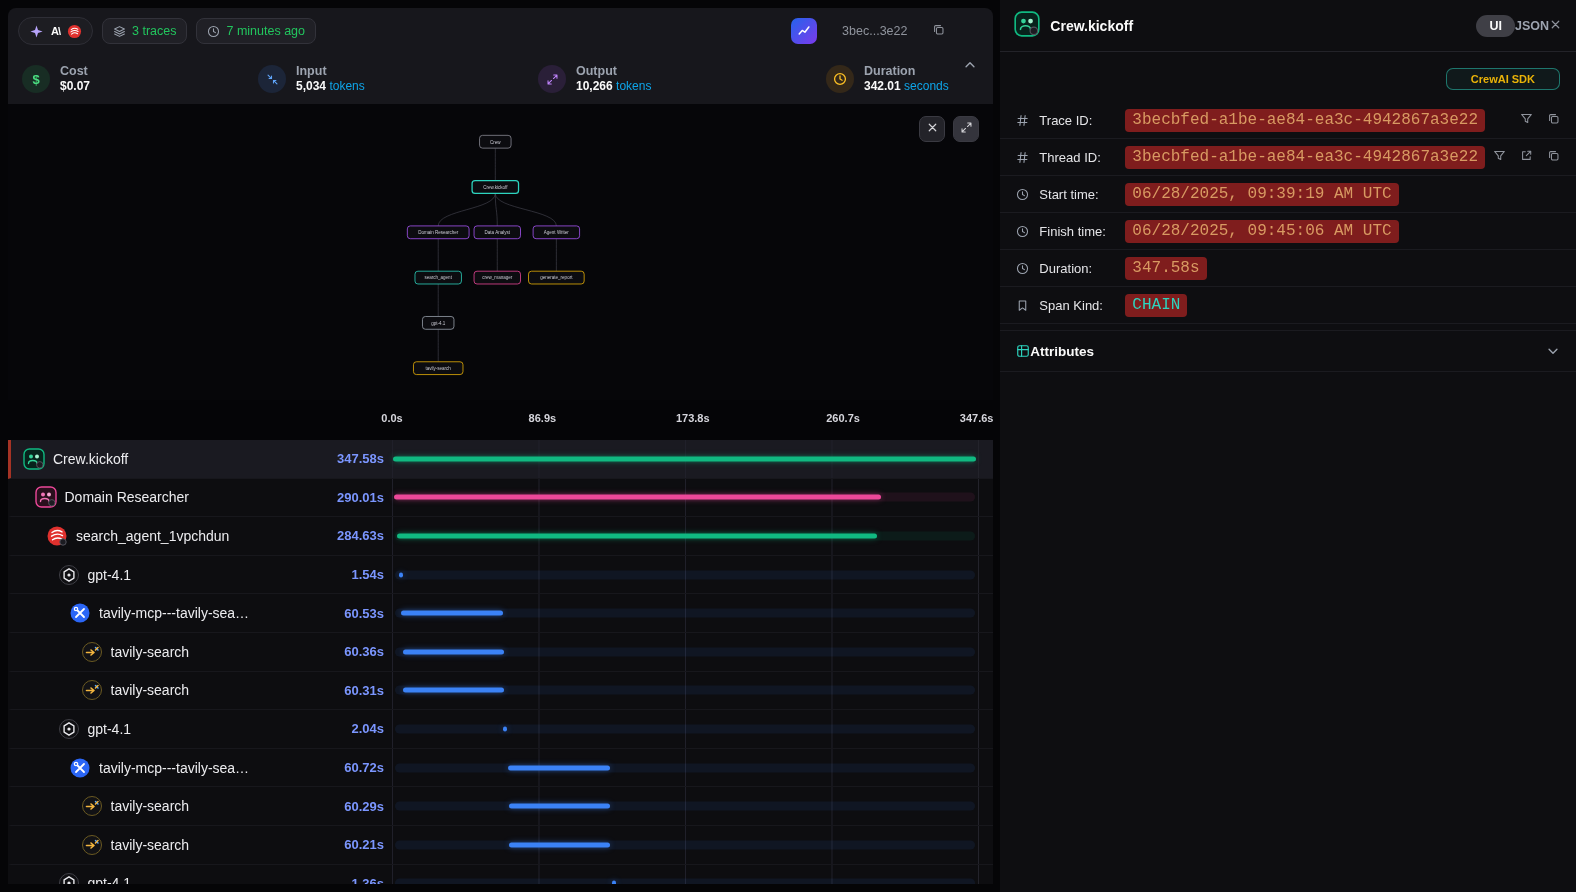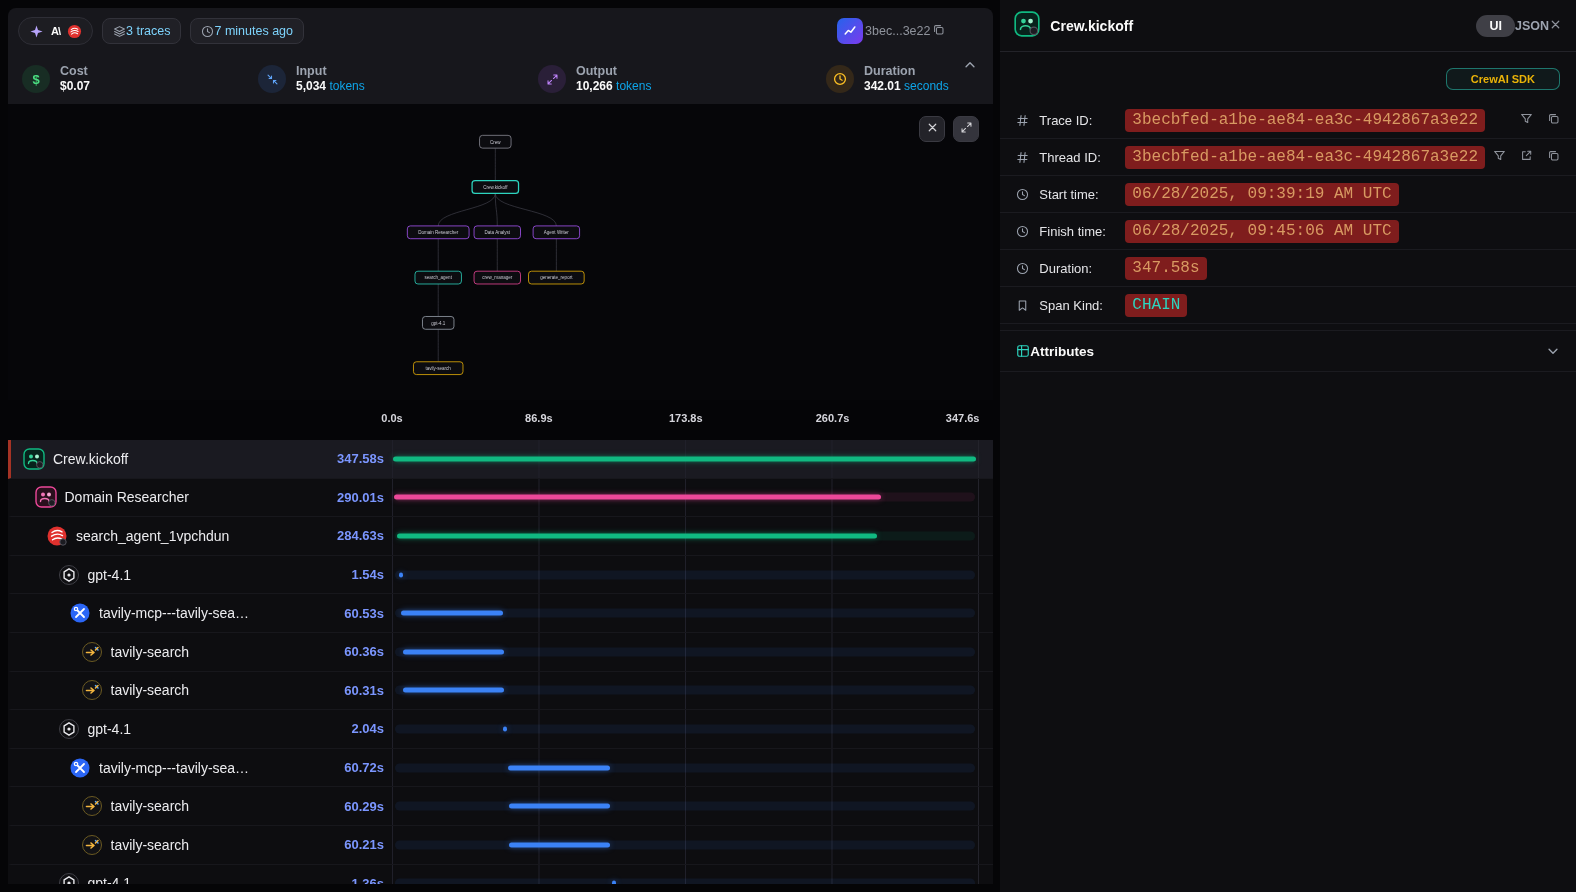--- a/index.html
+++ b/index.html
@@ -5,23 +5,23 @@
   *{margin:0;padding:0;box-sizing:border-box}
   html,body{width:1576px;height:892px;background:#050507;font-family:"Liberation Sans",sans-serif;color:#e4e4e7;overflow:hidden}
   .app{display:flex;width:1576px;height:892px}
 
   
   .left{width:1009px;padding:8px 0 8px 8px;display:flex;flex-direction:column}
   .header-panel{background:#17171c;border-radius:8px 8px 0 0}
   .topbar{height:46px;display:flex;align-items:center;gap:9px;padding:0 48px 0 10px}
   .logo-pill{display:flex;align-items:center;gap:7px;background:#1d1d22;border:1px solid #2e2e36;border-radius:999px;height:28px;padding:0 10px}
   .logo-pill span{display:flex;align-items:center}
-  .pill-badge{display:flex;align-items:center;gap:0;background:#202026;border:1px solid #32323a;border-radius:8px;height:26px;padding:0 10px;font-size:12.5px;color:#7dd3fc}
+  .pill-badge{display:flex;align-items:center;gap:6px;background:#202026;border:1px solid #32323a;border-radius:8px;height:26px;padding:0 10px;font-size:12.5px;color:#22c55e}
   .pill-badge svg{color:#9ca3af}
-  .topbar-right{margin-left:auto;display:flex;align-items:center;gap:2px}
+  .topbar-right{margin-left:auto;display:flex;align-items:center;gap:25px}
   .grad-btn{width:26px;height:26px;border-radius:7px;border:none;background:linear-gradient(135deg,#2563eb,#7c3aed);display:flex;align-items:center;justify-content:center;cursor:pointer}
   .trace-short{font-size:12.5px;color:#8f939c}
   .icon-btn{background:none;border:none;color:#8f939c;display:flex;align-items:center;cursor:pointer}
 
   .statsbar{height:50px;display:grid;grid-template-columns:236px 280px 288px 1fr;align-items:center;padding:0 14px;position:relative}
   .stat{display:flex;align-items:center;gap:10px}
   .stat-icon{width:28px;height:28px;border-radius:999px;display:flex;align-items:center;justify-content:center}
   .stat-col{display:flex;flex-direction:column;line-height:1.25}
   .stat-label{font-size:12.5px;color:#9ca3af;font-weight:700}
   .stat-value{font-size:12px;font-weight:700;color:#fafafa}
@@ -30,21 +30,21 @@
 
   .graph{height:296px;background:#060609;position:relative}
   .graph svg.dag{width:100%;height:100%;display:block}
   .graph .edge{fill:none;stroke:#4a4a55;stroke-width:0.7;opacity:.85}
   .graph-btns{position:absolute;top:12px;right:14px;display:flex;gap:8px}
   .gbtn{width:26px;height:26px;border-radius:7px;background:#232329;border:1px solid #3a3a42;color:#d4d4d8;display:flex;align-items:center;justify-content:center;cursor:pointer}
   .gbtn.light{background:#34343c}
 
   .axis{height:40px;display:flex}
   .axis-spacer{width:384px}
-  .axis-scale{flex:1;margin-right:14px;position:relative}
+  .axis-scale{flex:1;margin-right:0;position:relative}
   .tick{position:absolute;top:12px;transform:translateX(-50%);font-size:11px;font-weight:700;color:#d6d6dc;white-space:nowrap}
   .tick.last{transform:translateX(-100%)}
 
   .waterfall{flex:1;overflow:hidden;background:#0d0d10}
   .wrow{height:38.6px;display:flex;align-items:stretch;border-bottom:1px solid #17171c;border-left:3px solid transparent;cursor:pointer}
   .wrow.selected{background:#1a1a21;border-left-color:#a53325}
   .wlabel{width:381px;display:flex;align-items:center;gap:8px;padding-right:8px}
   .row-icon{flex:0 0 22px;display:flex;align-items:center}
   .row-name{font-size:14px;color:#ececef;white-space:nowrap;overflow:hidden;text-overflow:ellipsis;flex:1}
   .row-dur{font-size:13px;font-weight:700;color:#7b96ff;white-space:nowrap}

